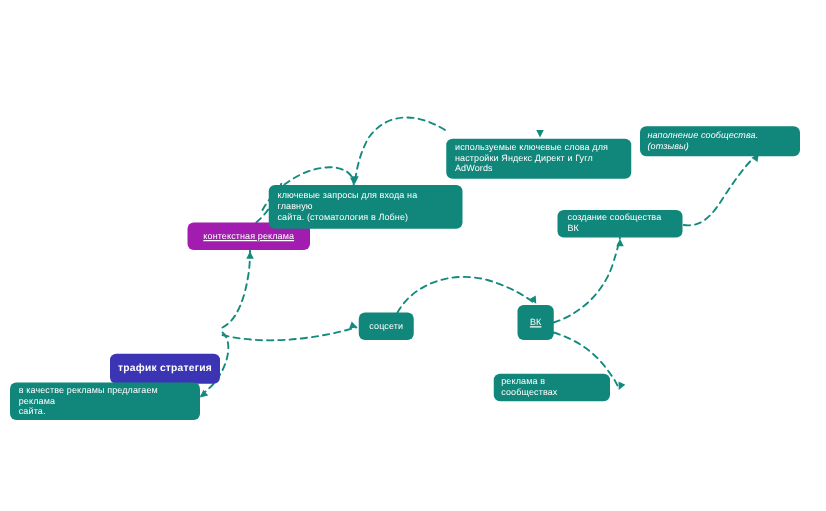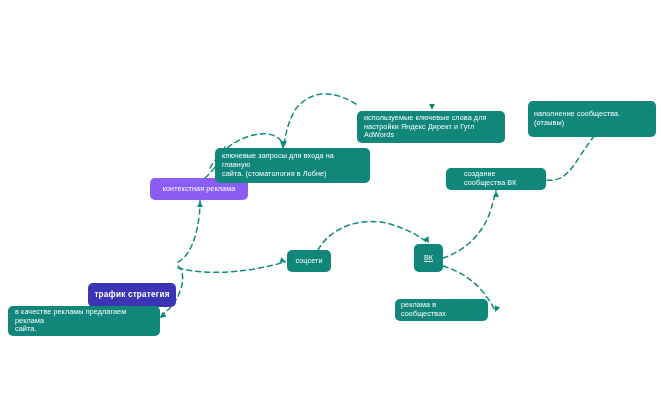--- a/index.html
+++ b/index.html
@@ -81,25 +81,25 @@
         <path d="M 0 0 L -6 -3 L -6 3 Z" fill="#128a7e" transform="translate(496,191) rotate(270)"></path>
         <path d="M 0 0 L -6 -3 L -6 3 Z" fill="#128a7e" transform="translate(607,123) rotate(305)"></path>
         <path d="M 0 0 L -6 -3 L -6 3 Z" fill="#128a7e" transform="translate(495,312) rotate(115)"></path>
       </g>
   </svg>
 
   <div id="nodes-group">
       <div class="node blue center-text" style="left: 88px; top: 251px; width: 88px; height: 24px; font-size: 8.2px; padding: 0px 6px; background: rgb(59, 53, 181); color: rgb(255, 255, 255);"><span>трафик стратегия</span></div>
       <div class="node teal" style="left: 8px; top: 306px; width: 152px; height: 30px; font-size: 7.2px; padding: 0px 7px; background: rgb(17, 134, 123); color: rgb(255, 255, 255);"><span>в качестве рекламы предлагаем  реклама
 сайта.</span></div>
-      <div class="node teal center-text" style="left: 150px; top: 178px; width: 98px; height: 22px; font-size: 7.2px; padding: 0px 6px; background: #8b5cf6; color: rgb(255, 255, 255);"><span>контекстная реклама</span></div>
+      <div class="node teal center-text" style="left: 150px; top: 178px; width: 98px; height: 22px; font-size: 7.2px; padding: 0px 6px; background: #a21caf; color: rgb(255, 255, 255); text-decoration: underline;"><span>контекстная реклама</span></div>
       <div class="node teal" style="left: 215px; top: 148px; width: 155px; height: 35px; font-size: 7.2px; padding: 0px 7px; background: rgb(17, 134, 123); color: rgb(255, 255, 255);"><span>ключевые запросы для входа на главную
 сайта. (стоматология в Лобне)</span></div>
       <div class="node teal" style="left: 357px; top: 111px; width: 148px; height: 31px; font-size: 7.2px; padding: 16px 7px; background: rgb(17, 134, 123); color: rgb(255, 255, 255);"><span>используемые ключевые слова для
 настройки Яндекс Директ и Гугл AdWords</span></div>
       <div class="node teal center-text" style="left: 287px; top: 250px; width: 44px; height: 22px; font-size: 7.2px; padding: 0px 5px; background: rgb(17, 134, 123); color: rgb(255, 255, 255);"><span>соцсети</span></div>
       <div class="node teal center-text" style="left: 414px; top: 244px; width: 29px; height: 28px; font-size: 7.2px; padding: 0px 4px; background: rgb(17, 134, 123); color: rgb(255, 255, 255); text-decoration: underline;"><span>ВК</span></div>
-      <div class="node teal center-text" style="left: 446px; top: 168px; width: 100px; height: 22px; font-size: 7.2px; padding: 0px 18px; background: rgb(17, 134, 123); color: rgb(255, 255, 255);"><span>создание сообщества ВК</span></div>
-      <div class="node teal center-text" style="left: 528px; top: 101px; width: 128px; height: 36px; font-size: 7.2px; padding: 0px 6px; background: rgb(17, 134, 123); color: rgb(255, 255, 255);"><span>наполнение сообщества. (отзывы)</span></div>
+      <div class="node teal center-text" style="left: 446px; top: 168px; width: 100px; height: 22px; font-size: 7.2px; padding: 0px 8px; background: rgb(17, 134, 123); color: rgb(255, 255, 255);"><span>создание сообщества ВК</span></div>
+      <div class="node teal center-text" style="left: 512px; top: 101px; width: 128px; height: 24px; font-size: 7.2px; padding: 0px 6px; background: rgb(17, 134, 123); color: rgb(255, 255, 255); font-style: italic;"><span>наполнение сообщества. (отзывы)</span></div>
       <div class="node teal center-text" style="left: 395px; top: 299px; width: 93px; height: 22px; font-size: 7.2px; padding: 0px 6px; background: rgb(17, 134, 123); color: rgb(255, 255, 255);"><span>реклама в сообществах</span></div>
     </div>
 
 </div>
 
 </body></html>

